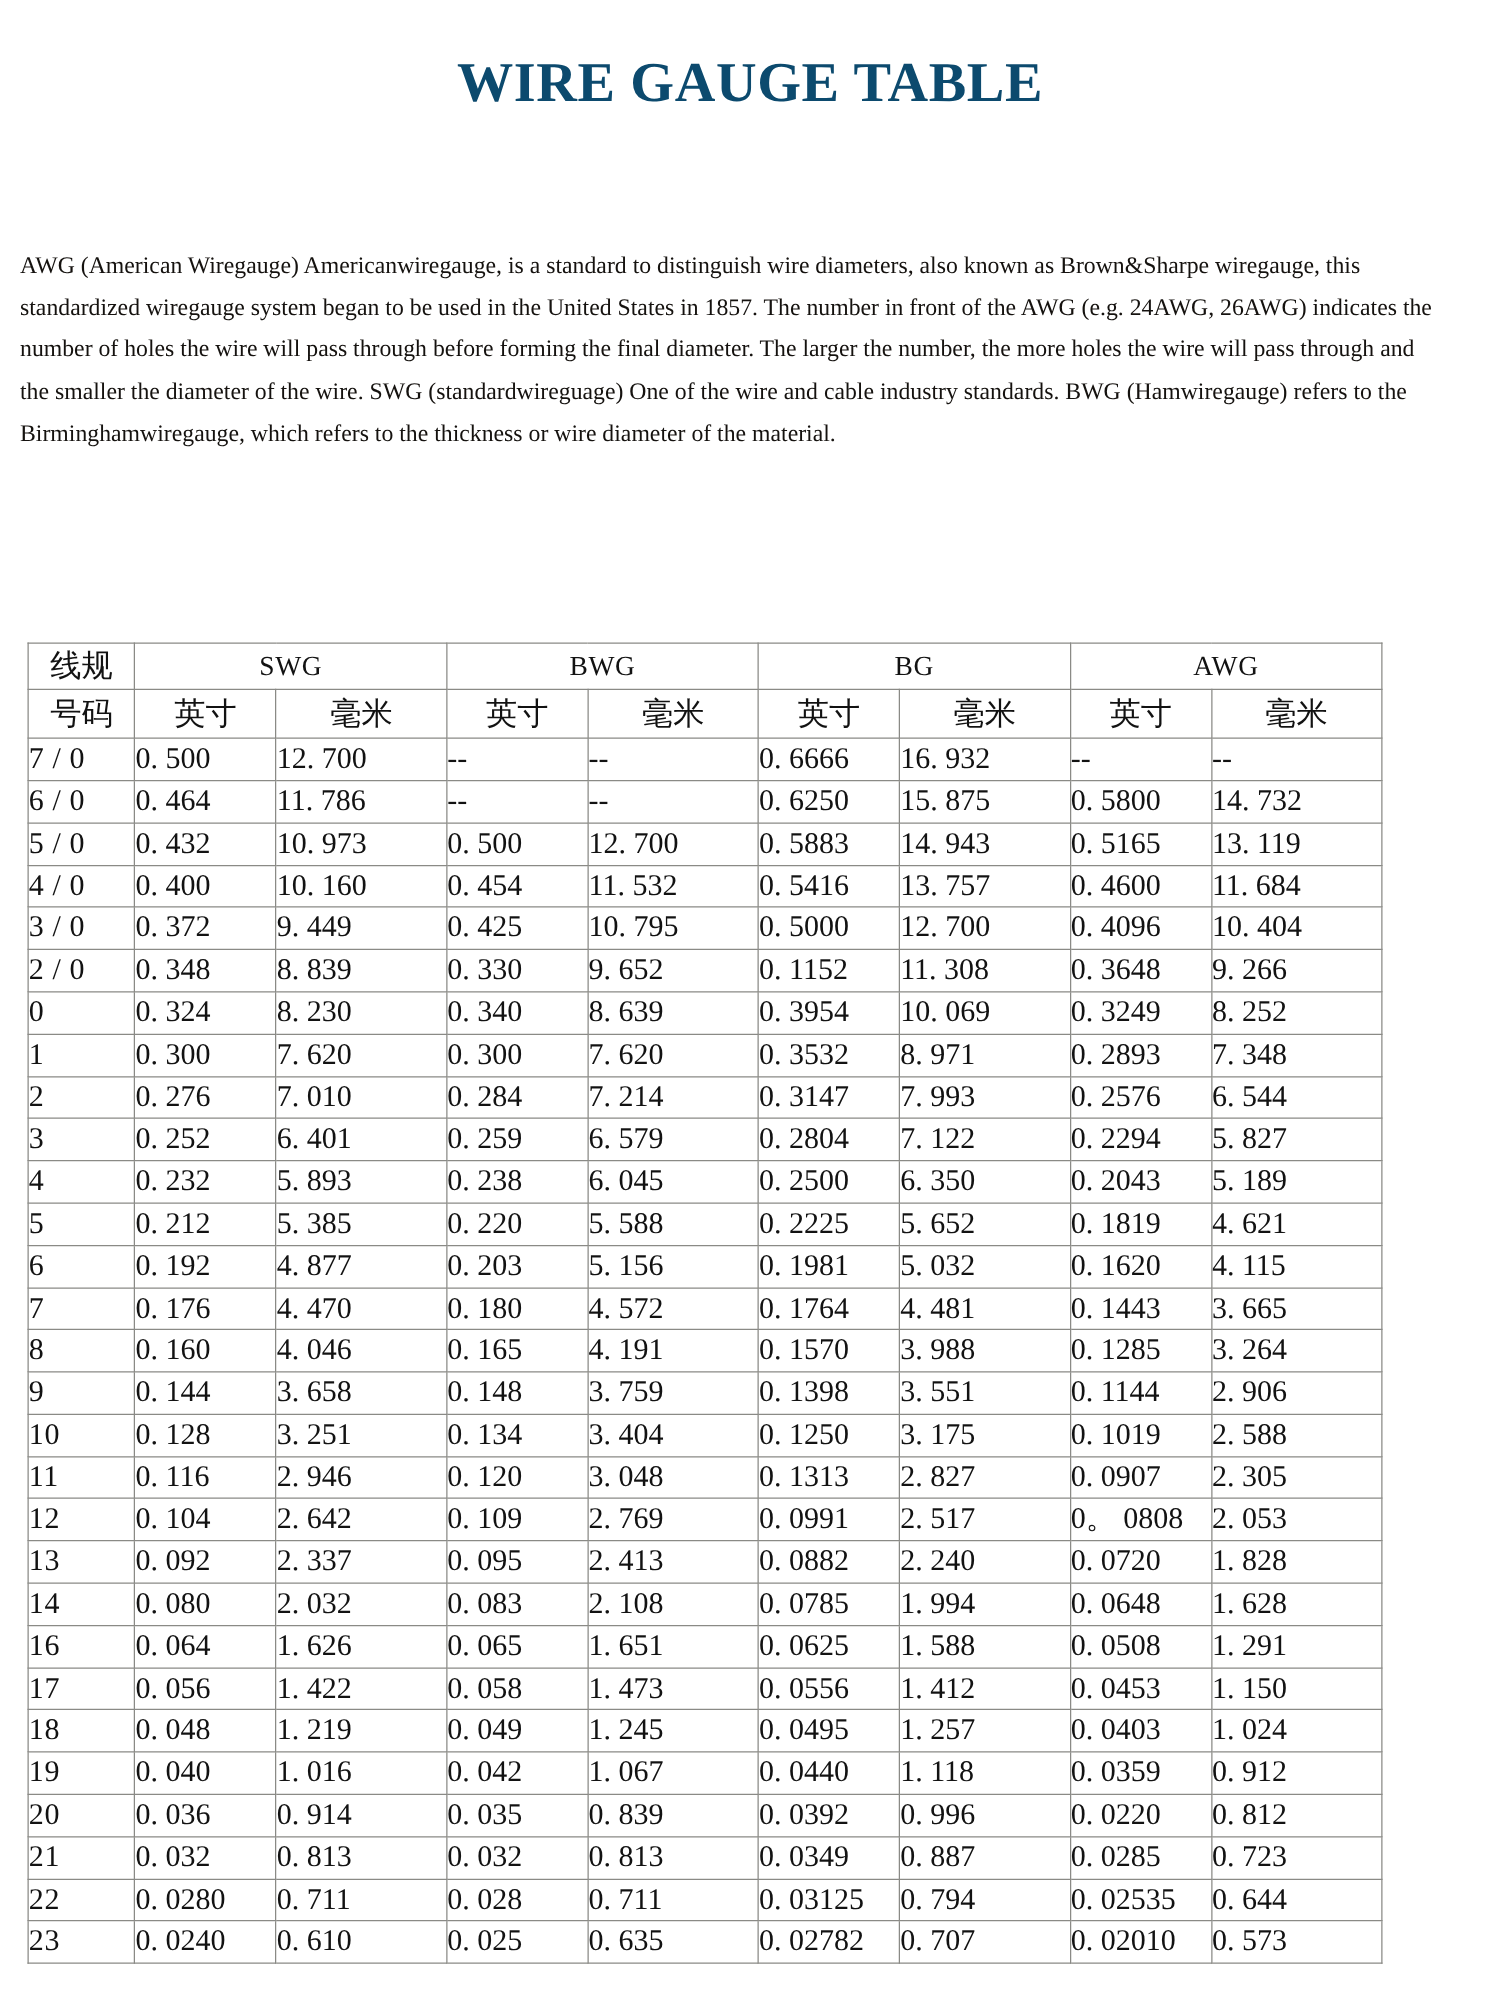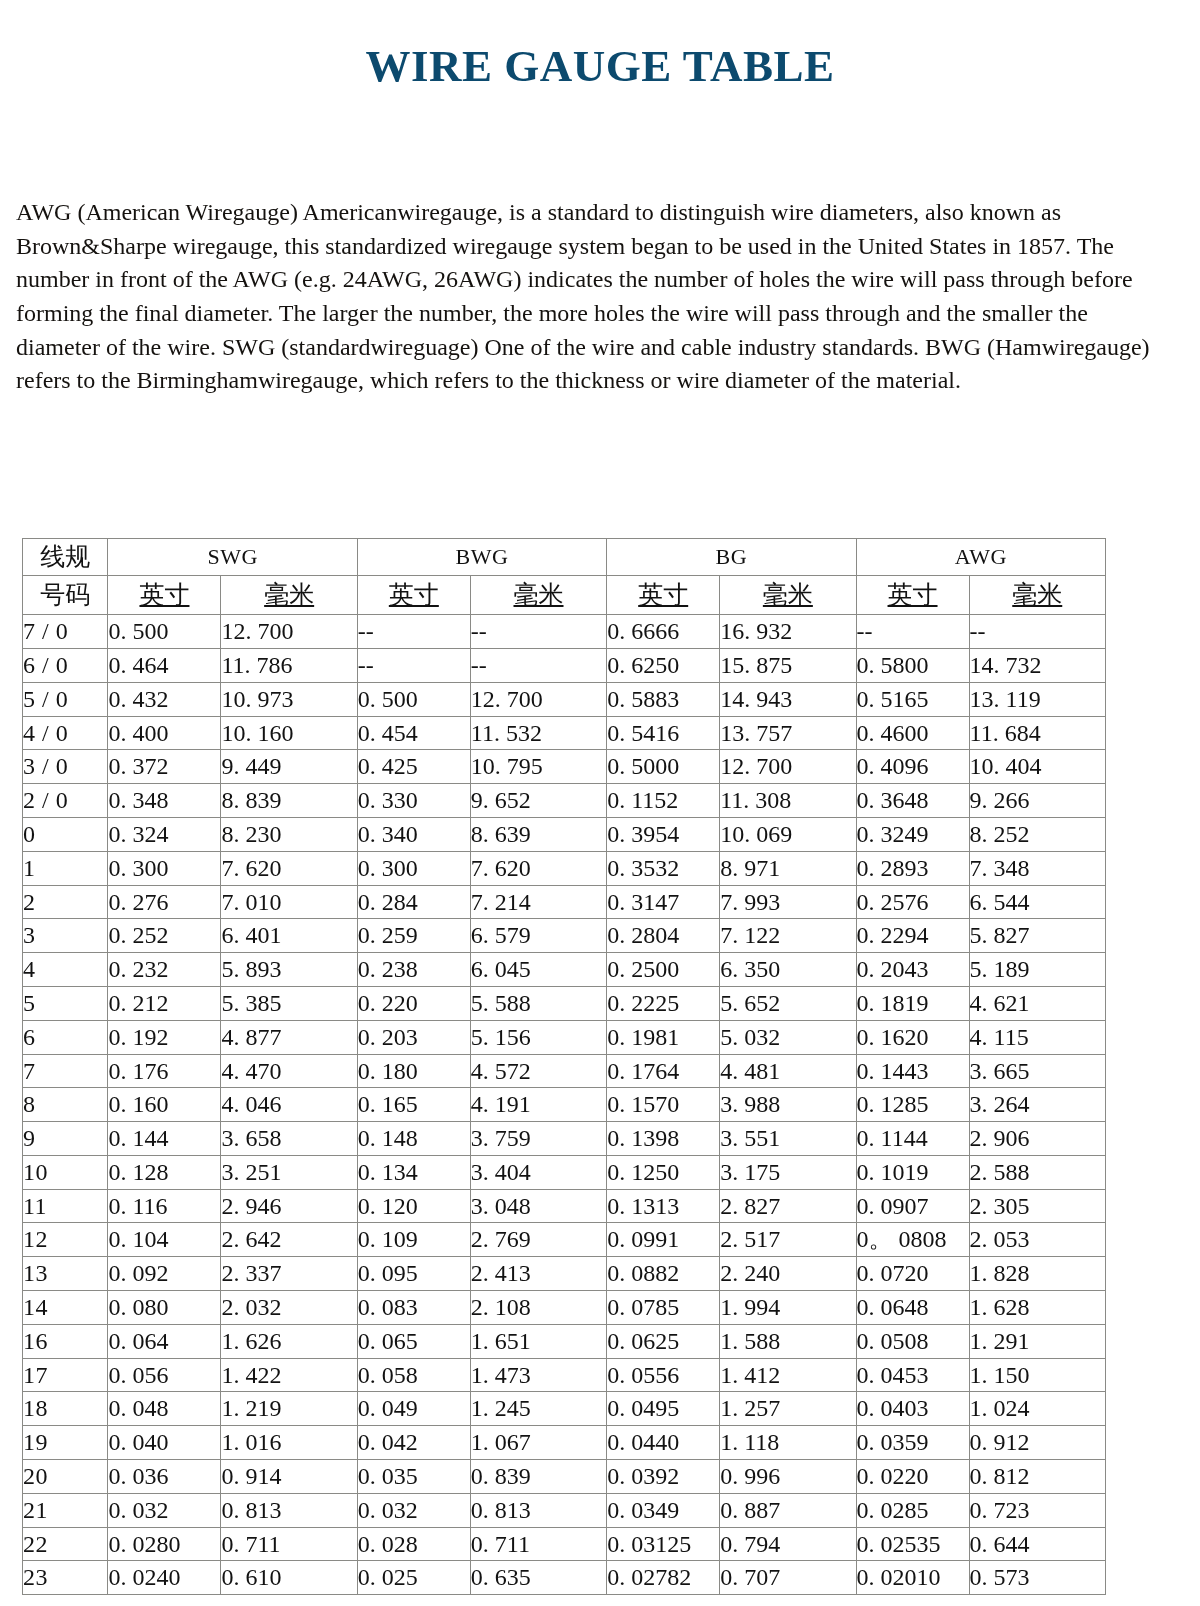--- a/index.html
+++ b/index.html
@@ -36,31 +36,31 @@
   }
 
   
   .intro {
     margin: 0;
     padding: 0;
     position: absolute;
     top: 166px;
     left: 16px;
     width: 1136px;
-    font-size: 24px;
+    font-size: 19px;
     line-height: 33.6px;
     text-align: left;
     color: #15120f;
     font-family: "Liberation Serif", "DejaVu Serif", serif;
   }
 
   
   .table-wrap {
     position: absolute;
-    top: 508px;
+    top: 484px;
     left: 22px;
     width: 920px;
   }
 
   table.gauge {
     border-collapse: collapse;
     width: 1084px;
     table-layout: fixed;
     font-family: "Liberation Serif", "DejaVu Serif", serif;
     color: #121212;
@@ -84,21 +84,20 @@
     line-height: 36px;
     letter-spacing: 0.5px;
   }
   
   .unit {
     text-align: center;
     font-size: 25px;
     height: 38px;
     line-height: 38px;
     font-family: "DejaVu Sans", "Liberation Sans", sans-serif;
-    text-decoration: underline;
   }
   
   .stub {
     text-align: center;
     font-size: 25px;
     font-family: "DejaVu Sans", "Liberation Sans", sans-serif;
   }
   .stub.top { height: 36px; line-height: 36px; }
   .stub.bot { height: 38px; line-height: 38px; margin-left: 19px; }
 

